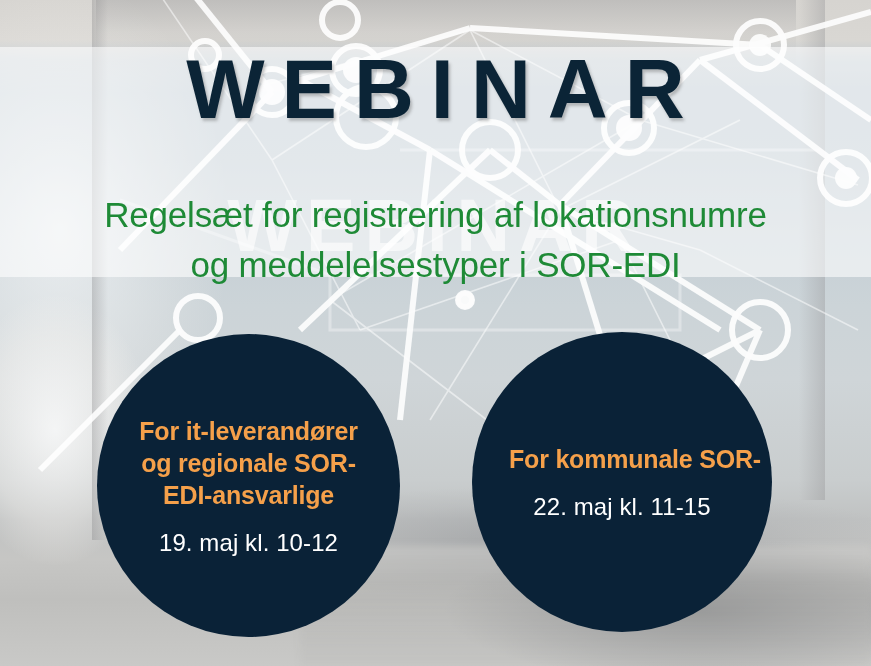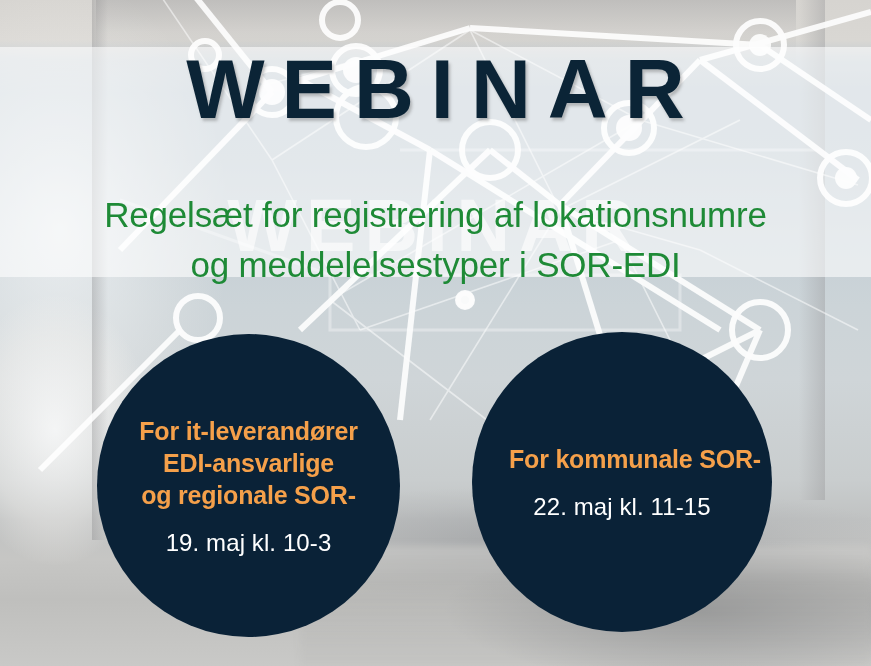--- a/index.html
+++ b/index.html
@@ -249,24 +249,24 @@
   <div class="title">WEBINAR</div>
 
   <div class="subtitle">
     <div>Regelsæt for registrering af lokationsnumre</div>
     <div>og meddelelsestyper i SOR-EDI</div>
   </div>
 
   <div class="circle" id="circle-left">
     <div class="circle-heading">
       <div>For it-leverandører</div>
+      <div>og regionale SOR-</div>
       <div>EDI-ansvarlige</div>
-      <div>og regionale SOR-</div>
     </div>
-    <div class="circle-time">19. maj kl. 10-3</div>
+    <div class="circle-time">19. maj kl. 10-12</div>
   </div>
 
   <div class="circle" id="circle-right">
     <div class="circle-heading">
       <div>For kommunale SOR-</div>
     </div>
     <div class="circle-time">22. maj kl. 11-15</div>
   </div>
 
 </div>

